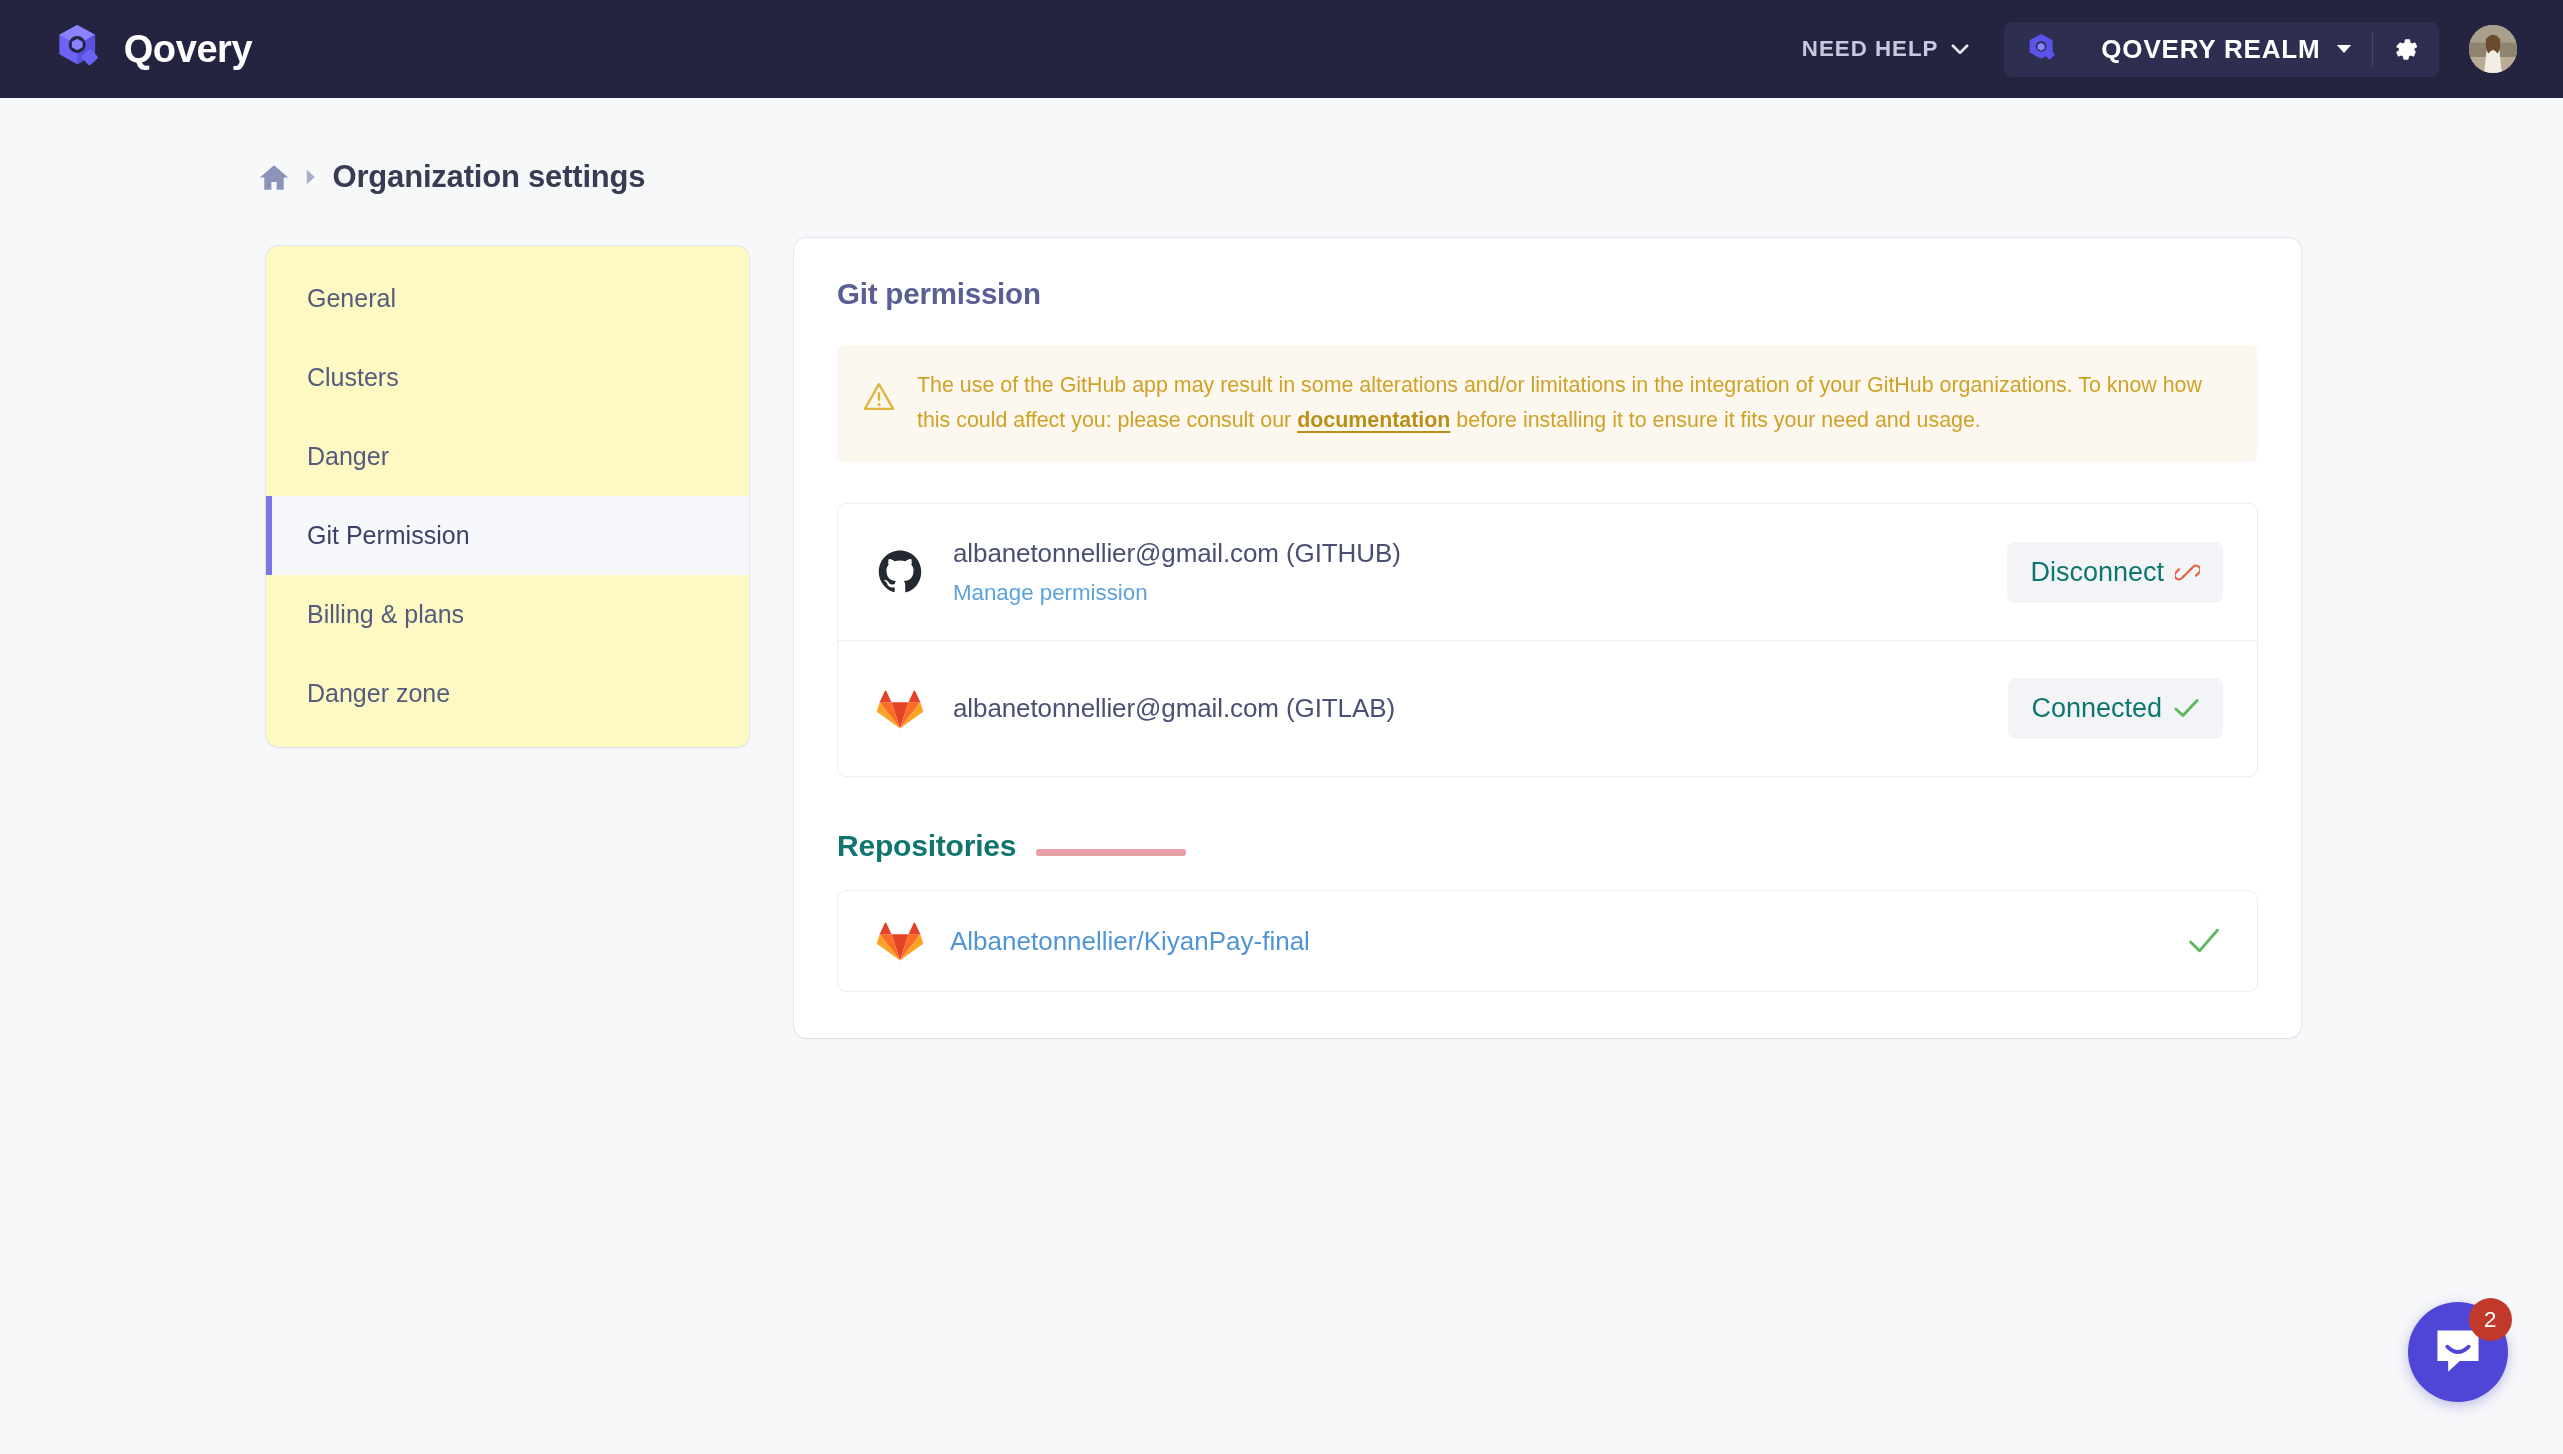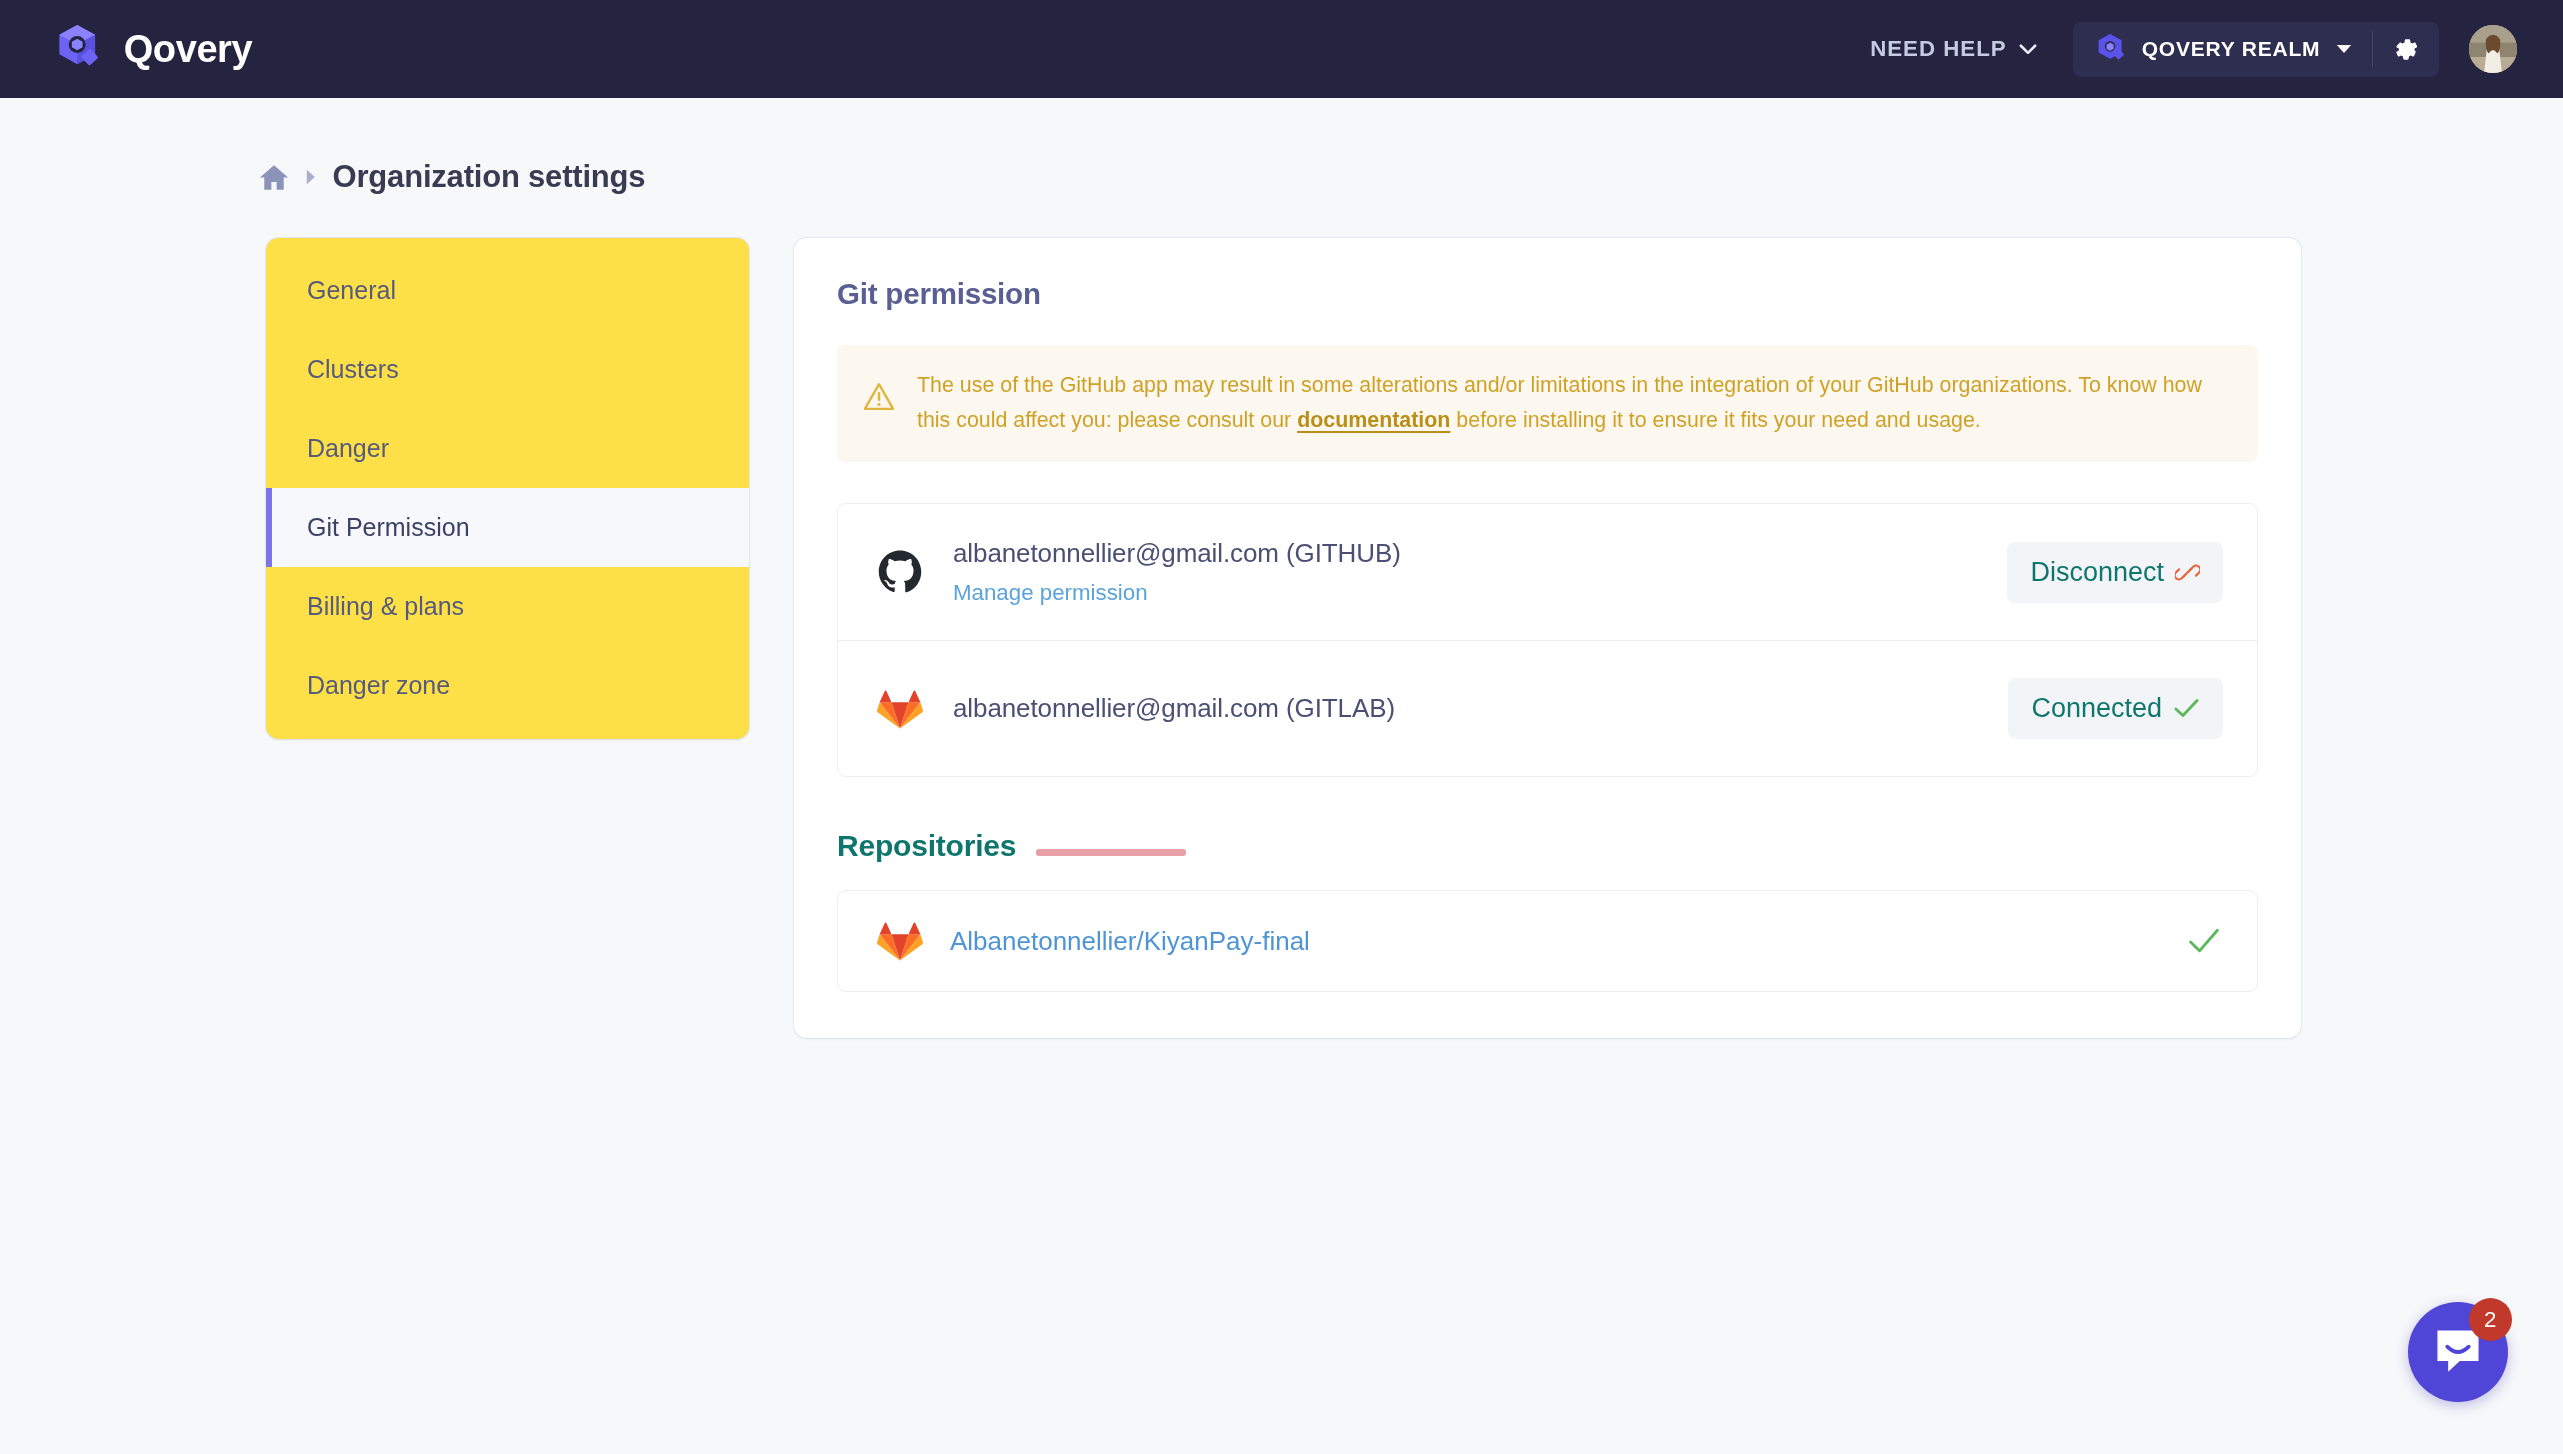--- a/index.html
+++ b/index.html
@@ -54,24 +54,25 @@
   }
   .realm-btn {
     display: flex; align-items: center; gap: 16px;
     padding: 0 19.7px 0 23px;
     height: 100%;
     cursor: pointer;
   }
   .realm-icon { width: 30px; height: 32px; display:block; }
   .realm-label {
     color: #ffffff;
-    font-size: 21px;
+    font-size: 26px;
     font-weight: 700;
     letter-spacing: 0.8px;
     white-space: nowrap;
+    margin-left: 28px;
   }
   .caret { width: 16px; height: 9.8px; display:block; }
   .realm-divider { width: 0.9px; height: 36px; background: #454566; }
   .gear-btn {
     width: 66px; height: 100%;
     display:flex; align-items:center; justify-content:center;
     cursor:pointer;
   }
   .gear-icon { width: 27px; height: 27px; display:block; }
 
@@ -97,23 +98,23 @@
   .bc-title {
     font-size: 31px;
     font-weight: 700;
     color: #383b52;
     letter-spacing: -0.2px;
   }
 
   
   .sidebar {
     position: absolute;
-    top: 238px; left: 266px;
+    top: 246px; left: 266px;
     width: 483px;
-    background: #fde047;
+    background: #fef9c3;
     border-radius: 12.5px;
     box-shadow: 0 0.9px 2.7px rgba(35,40,80,0.07), 0 0 0 0.9px rgba(230,233,242,0.9);
     padding: 12.5px 0 14.3px 0;
     overflow: hidden;
   }
   .side-item {
     position: relative;
     height: 79px;
     display: flex; align-items: center;
     padding-left: 41px;

